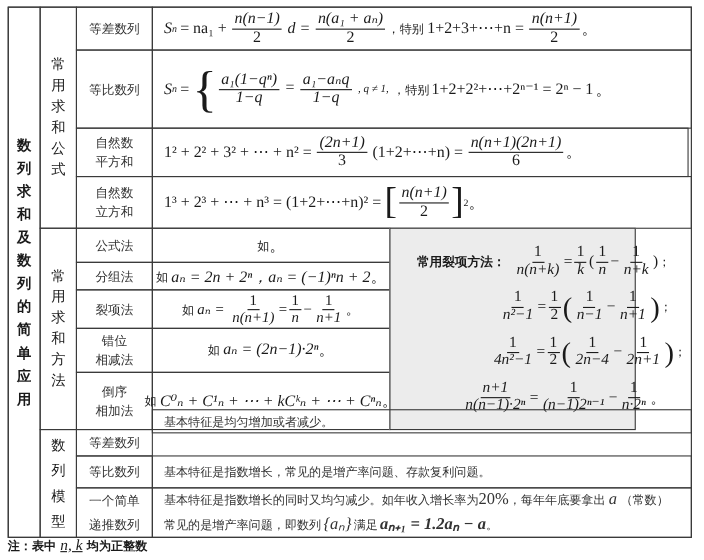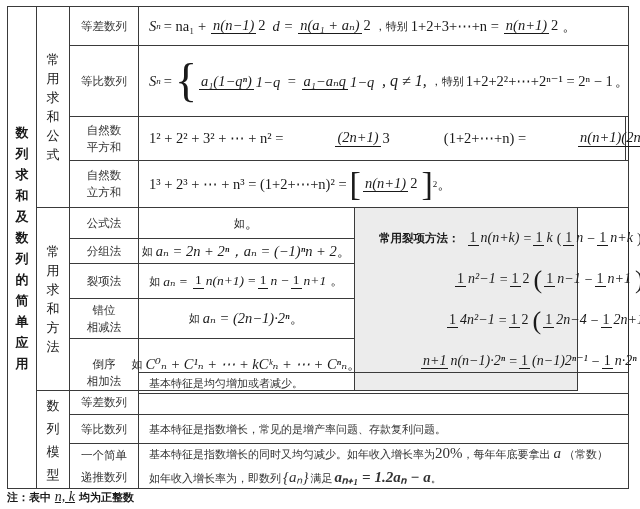--- a/index.html
+++ b/index.html
@@ -11,21 +11,21 @@
   .outer { border: 1.5px solid #2a2a2a; }
   .vlabel { flex-direction: column; justify-content: center; font-family: "DejaVu Sans", sans-serif;
             font-size: 13px; line-height: 19px; text-align: center; }
   .vlabel.bold { font-weight: bold; font-size: 13px; line-height: 21px; }
   .name { justify-content: center; text-align: center; font-family: "DejaVu Sans", sans-serif;
           font-size: 11.5px; line-height: 17px; color: #333; flex-direction: column; }
   .formula { padding-left: 10px; font-size: 14.5px; font-style: normal; white-space: nowrap; }
   .formula.center { justify-content: center; padding-left: 0; }
   .cjk { font-family: "DejaVu Sans", sans-serif; font-size: 11px; font-style: normal; color: #222; }
   i { font-style: italic; }
-  .frac { display: inline-flex; flex-direction: row; align-items: center; vertical-align: middle;
+  .frac { display: inline-flex; flex-direction: column; align-items: center; vertical-align: middle;
           margin: 0 2px; line-height: 1.05; }
   .frac > .num { border-bottom: 1px solid #1a1a1a; padding: 0 2px; }
   .frac > .den { padding: 0 2px; }
   sup { font-size: 9px; vertical-align: 6px; line-height: 0; }
   sub { font-size: 9px; vertical-align: -3px; line-height: 0; }
   .big-paren { font-size: 26px; vertical-align: middle; line-height: 1; }
   .bracket { font-size: 34px; vertical-align: middle; line-height: 1; font-weight: 200; }
   .gray { background: #ececec; }
   .brace { display: inline-block; font-size: 46px; line-height: 1; vertical-align: middle; font-weight: 200; }
   .cases { display: inline-flex; flex-direction: column; vertical-align: middle; gap: 4px; }
@@ -104,33 +104,33 @@
     <span>
       <span class="frac">
           <i class="num">a₁(1−qⁿ)</i>
           <i class="den">1−q</i>
         </span>
       <span>=</span>
       <span class="frac">
           <i class="num">a₁−aₙq</i>
           <i class="den">1−q</i>
         </span>
-      <i style="font-size:16px">, q ≠ 1,</i>
+      <i style="font-size:10px">, q ≠ 1,</i>
     </span>
   </span>
   <span class="cjk" style="margin-left:4px">，特别</span>
   <span style="margin:0 2px">1+2+2²+⋯+2ⁿ⁻¹ = 2ⁿ − 1</span>
   <span>。</span>
 </div>
 
 <div class="cell name" style="left:69px;top:116px;width:70px;height:45px;">
   <span>自然数</span>
   <span>平方和</span>
 </div>
-<div class="cell formula" style="left:138px;top:116px;width:488px;height:45px;gap:47px;">
+<div class="cell formula" style="left:138px;top:116px;width:488px;height:45px;">
   <span style="margin-right:3px">1² + 2² + 3² + ⋯ + n² =</span>
   <span class="frac">
       <i class="num">(2n+1)</i>
       <span class="den">3</span>
     </span>
   <span style="margin:0 3px">(1+2+⋯+n) =</span>
   <span class="frac">
       <i class="num">n(n+1)(2n+1)</i>
       <span class="den">6</span>
     </span>
@@ -205,21 +205,21 @@
 <div class="cell name" style="left:69px;top:298px;width:70px;height:41px;">
   <span>错位</span>
   <span>相减法</span>
 </div>
 <div class="cell formula center" style="left:138px;top:298px;width:217px;height:41px;">
   <span class="cjk">如</span>
   <i style="margin-left:3px">aₙ = (2n−1)·2ⁿ</i>
   <span>。</span>
 </div>
 
-<div class="cell name" style="left:69px;top:338px;width:70px;height:53px;justify-content:flex-end;">
+<div class="cell name" style="left:69px;top:338px;width:70px;height:53px;">
   <span>倒序</span>
   <span>相加法</span>
 </div>
 <div class="cell formula center" style="left:138px;top:338px;width:217px;height:53px;">
   <span class="cjk">如</span>
   <i style="margin-left:3px">C⁰ₙ + C¹ₙ + ⋯ + kCᵏₙ + ⋯ + Cⁿₙ</i>
   <span>。</span>
 </div>
 
 <div class="cell gray gray-box" style="left:354px;top:207px;width:224px;height:184px;">
@@ -314,21 +314,21 @@
 
 <div class="cell name" style="left:69px;top:443px;width:70px;height:46px;line-height:22px;">
   <span>一个简单</span>
   <span>递推数列</span>
 </div>
 <div class="cell textcell two" style="left:138px;top:443px;width:491px;height:46px;">
   <div style="white-space:nowrap;">
     <span>基本特征是指数增长的同时又均匀减少。如年收入增长率为</span><span style="font-family:'Liberation Serif',serif;font-size:15px;">20%</span><span>，每年年底要拿出</span><i style="font-family:'Liberation Serif',serif;font-size:15px;margin:0 3px;">a</i><span>（常数）</span>
   </div>
   <div style="white-space:nowrap;">
-    <span>如年收入增长率为，即数列</span><i style="font-family:'Liberation Serif',serif;font-size:15px;margin:0 2px;">{aₙ}</i><span>满足</span><i style="font-family:'Liberation Serif',serif;font-size:15px;margin-left:2px;font-weight:bold;">aₙ₊₁ = 1.2aₙ − a</i><span>。</span>
+    <span>常见的是增产率问题，即数列</span><i style="font-family:'Liberation Serif',serif;font-size:15px;margin:0 2px;">{aₙ}</i><span>满足</span><i style="font-family:'Liberation Serif',serif;font-size:15px;margin-left:2px;font-weight:bold;">aₙ₊₁ = 1.2aₙ − a</i><span>。</span>
   </div>
 </div>
 
 <div class="note">
   <span>注：表中</span>
   <i>n, k</i>
   <span>均为正整数</span>
 </div>
 
 </body></html>

